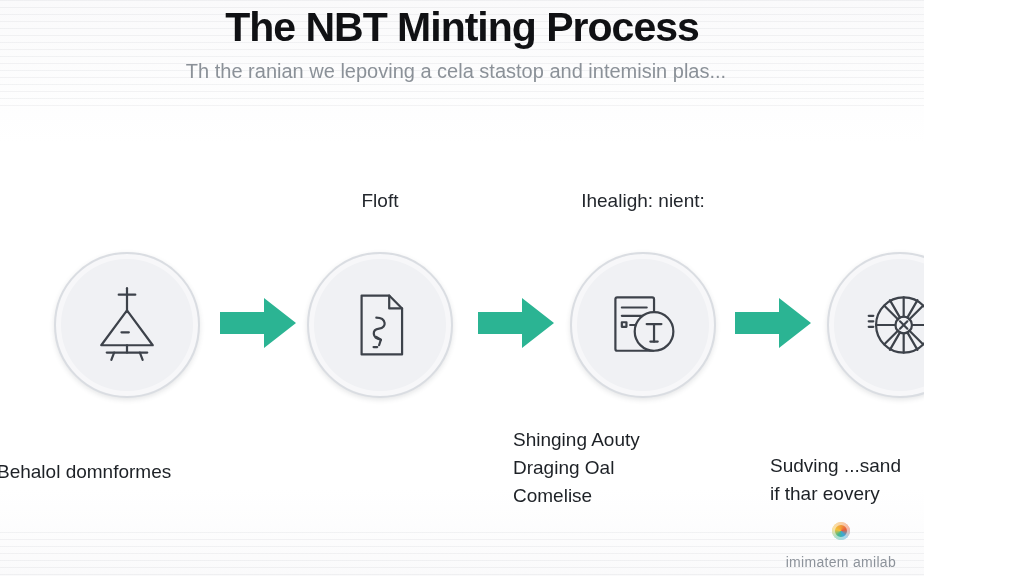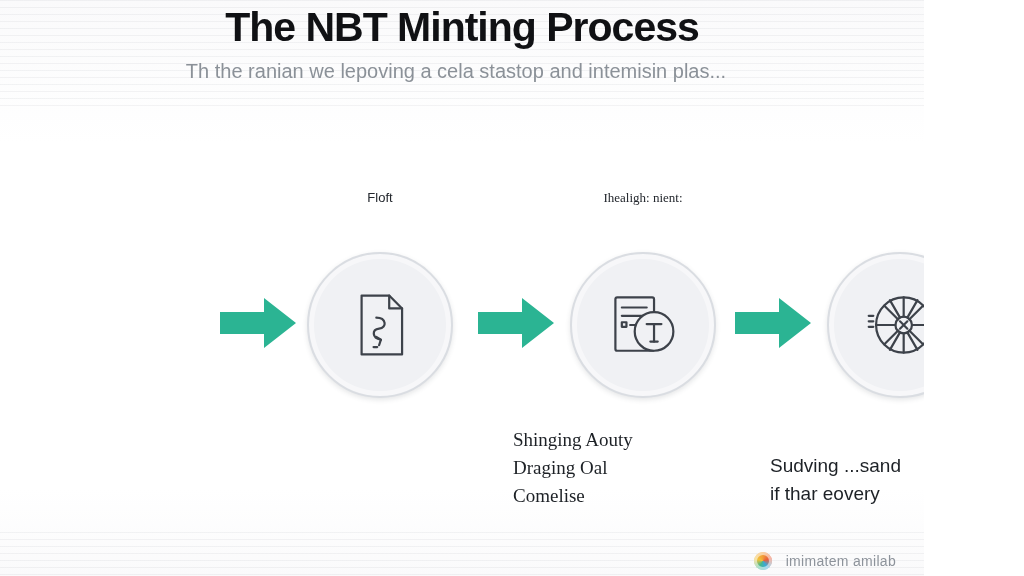--- a/index.html
+++ b/index.html
@@ -34,27 +34,27 @@
     text-align: center;
     font-size: 20px; font-weight: 400;
     color: #8b9198;
   }
 
   .step {
     position: absolute; top: 0; bottom: 0; width: 240px;
   }
   .step-1 { left: 7px; }
   .step-2 { left: 260px; }
-  .step-3 { left: 523px; font-family: Liberation Serif, serif; }
+  .step-3 { left: 523px; }
   .step-4 { left: 780px; }
 
   .top-label {
     position: absolute; top: 190px; left: 0; right: 0;
     text-align: center;
-    font-size: 13px; font-weight: 500; color: #23272d;
+    font-size: 19px; font-weight: 500; color: #23272d;
   }
 
   .circle {
     position: absolute; top: 252px; left: 50%;
     transform: translateX(-50%);
     width: 146px; height: 146px;
     border-radius: 50%;
     background: #f0f1f4;
     border: 2px solid #dadde2;
     box-shadow: 0 2px 5px rgba(70,75,85,0.14), inset 0 0 0 5px rgba(255,255,255,0.45);
@@ -77,40 +77,58 @@
 
   .arrow {
     position: absolute; top: 298px; width: 76px; height: 50px;
   }
   .arrow-1 { left: 220px; }
   .arrow-2 { left: 478px; }
   .arrow-3 { left: 735px; }
 
   .branding {
     position: absolute; right: 28px; bottom: 6px;
-    display: flex; align-items: center; gap: 14px;
+    display: flex; align-items: center; gap: 14px; flex-direction: column;
   }
   .logo-dot {
     width: 18px; height: 18px; border-radius: 50%;
     background: conic-gradient(#f29b38, #e85d3d, #3ba7d9, #46b98c, #f2c038, #f29b38);
     box-shadow: inset 0 0 0 3px rgba(255,255,255,0.55);
   }
   .logo-text { font-size: 14px; color: #8d939b; letter-spacing: 0.3px; }
 </style>
 </head>
 <body>
 
 <div class="stage">
 
   <div class="band band-top"></div>
   <div class="band band-bottom"></div>
 
   <h1 class="title">The NBT Minting Process</h1>
   <div class="subtitle">Th the ranian we lepoving a cela stastop and intemisin plas...</div>
 
+  <div class="step step-1">
+    <div class="top-label"></div>
+    <div class="circle">
+      <svg width="92" height="92" viewBox="0 0 100 100">
+        <g class="icon-stroke">
+          <line x1="50" y1="10" x2="50" y2="36"></line>
+          <line x1="41" y1="17" x2="59" y2="17"></line>
+          <polygon points="22,72 50,34 78,72"></polygon>
+          <line x1="44" y1="58" x2="52" y2="58"></line>
+          <line x1="28" y1="80" x2="72" y2="80"></line>
+          <line x1="50" y1="72" x2="50" y2="80"></line>
+          <line x1="36" y1="80" x2="33" y2="88"></line>
+          <line x1="64" y1="80" x2="67" y2="88"></line>
+        </g>
+      </svg>
+    </div>
+    <div class="bottom-label">Behalol domnformes</div>
+  </div>
 
   <svg class="arrow arrow-1" viewBox="0 0 76 50">
     <polygon points="0,14 44,14 44,0 76,25 44,50 44,36 0,36" fill="#2bb493"></polygon>
   </svg>
 
   <div class="step step-2">
     <div class="top-label">Floft</div>
     <div class="circle">
       <svg width="92" height="92" viewBox="0 0 100 100">
         <g class="icon-stroke">

